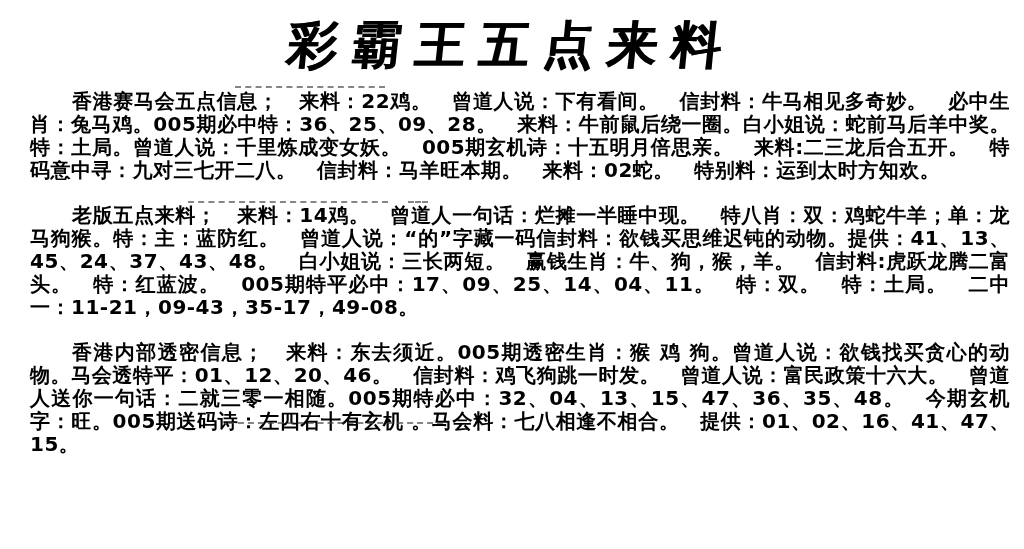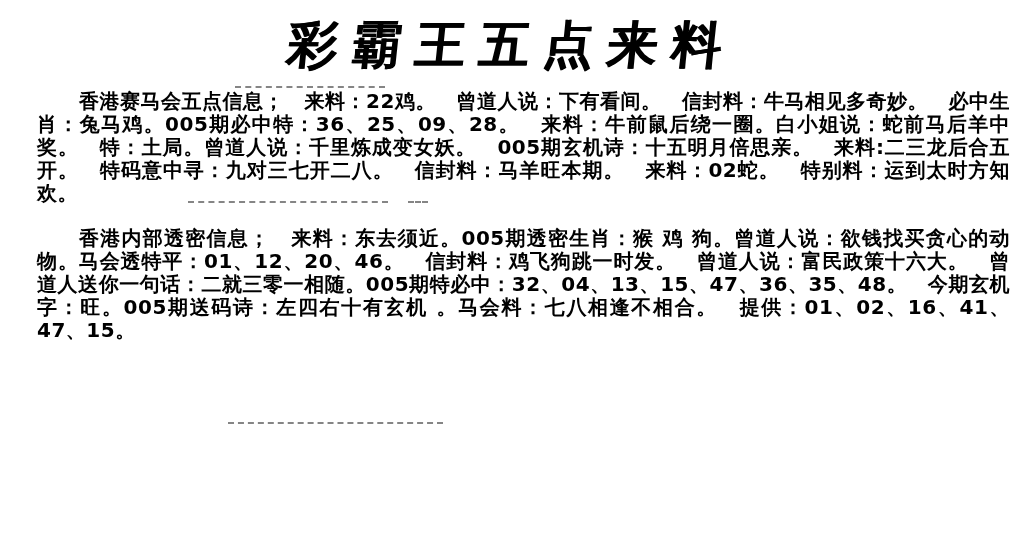--- a/index.html
+++ b/index.html
@@ -28,21 +28,21 @@
   }
   .content {
     margin: 12px 14px 0 26px;
     font-size: 20px;
     line-height: 23px;
     font-weight: bold;
     text-align: justify;
     letter-spacing: 0.5px;
   }
   .content p {
-    margin: 0 0 22px 11px;
+    margin: 0 0 22px 4px;
     text-indent: 42px;
   }
   .artifact {
     position: absolute;
     height: 0;
     border-top: 2px dashed #444;
     opacity: 0.65;
   }
   .artifact-1 { left: 235px; top: 86px;  width: 150px; }
   .artifact-2 { left: 188px; top: 201px; width: 200px; }
@@ -50,20 +50,21 @@
   .artifact-3 { left: 228px; top: 422px; width: 215px; }
 </style>
 </head>
 <body>
 
 <div class="page">
   <h1 class="title">彩霸王五点来料</h1>
 
   <div class="content">
     <p>香港赛马会五点信息；　来料：22鸡。　曾道人说：下有看间。　信封料：牛马相见多奇妙。　必中生肖：兔马鸡。005期必中特：36、25、09、28。　来料：牛前鼠后绕一圈。白小姐说：蛇前马后羊中奖。　特：土局。曾道人说：千里炼成变女妖。　005期玄机诗：十五明月倍思亲。　来料:二三龙后合五开。　特码意中寻：九对三七开二八。　信封料：马羊旺本期。　来料：02蛇。　特别料：运到太时方知欢。</p>
+    <p>老版五点来料；　来料：14鸡。　曾道人一句话：烂摊一半睡中现。　特八肖：双：鸡蛇牛羊；单：龙马狗猴。特：主：蓝防红。　曾道人说：“的”字藏一码信封料：欲钱买思维迟钝的动物。提供：41、13、45、24、37、43、48。　白小姐说：三长两短。　赢钱生肖：牛、狗，猴，羊。　信封料:虎跃龙腾二富头。　特：红蓝波。　005期特平必中：17、09、25、14、04、11。　特：双。　特：土局。　二中一：11-21，09-43，35-17，49-08。</p>
     <p>香港内部透密信息；　来料：东去须近。005期透密生肖：猴 鸡 狗。曾道人说：欲钱找买贪心的动物。马会透特平：01、12、20、46。　信封料：鸡飞狗跳一时发。　曾道人说：富民政策十六大。　曾道人送你一句话：二就三零一相随。005期特必中：32、04、13、15、47、36、35、48。　今期玄机字：旺。005期送码诗：左四右十有玄机 。马会料：七八相逢不相合。　提供：01、02、16、41、47、15。</p>
   </div>
 
   <div class="artifact artifact-1"></div>
   <div class="artifact artifact-2"></div>
   <div class="artifact artifact-2b"></div>
   <div class="artifact artifact-3"></div>
 </div>
 
 </body></html>

